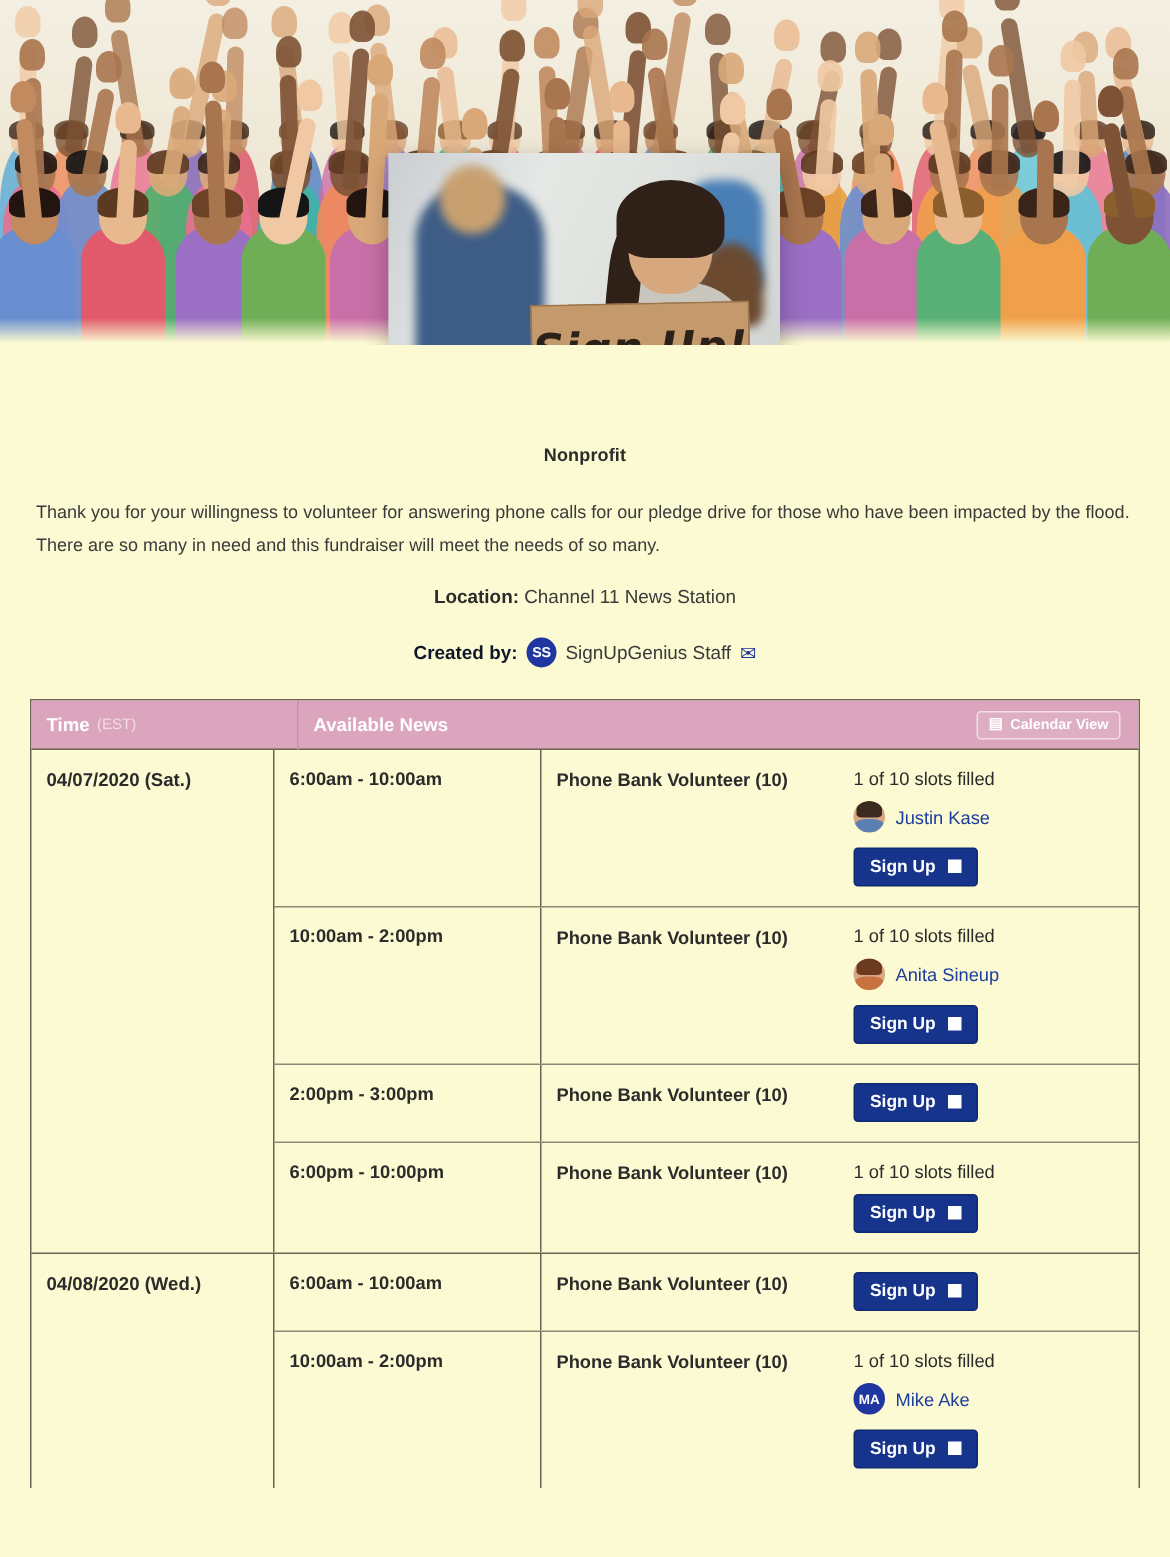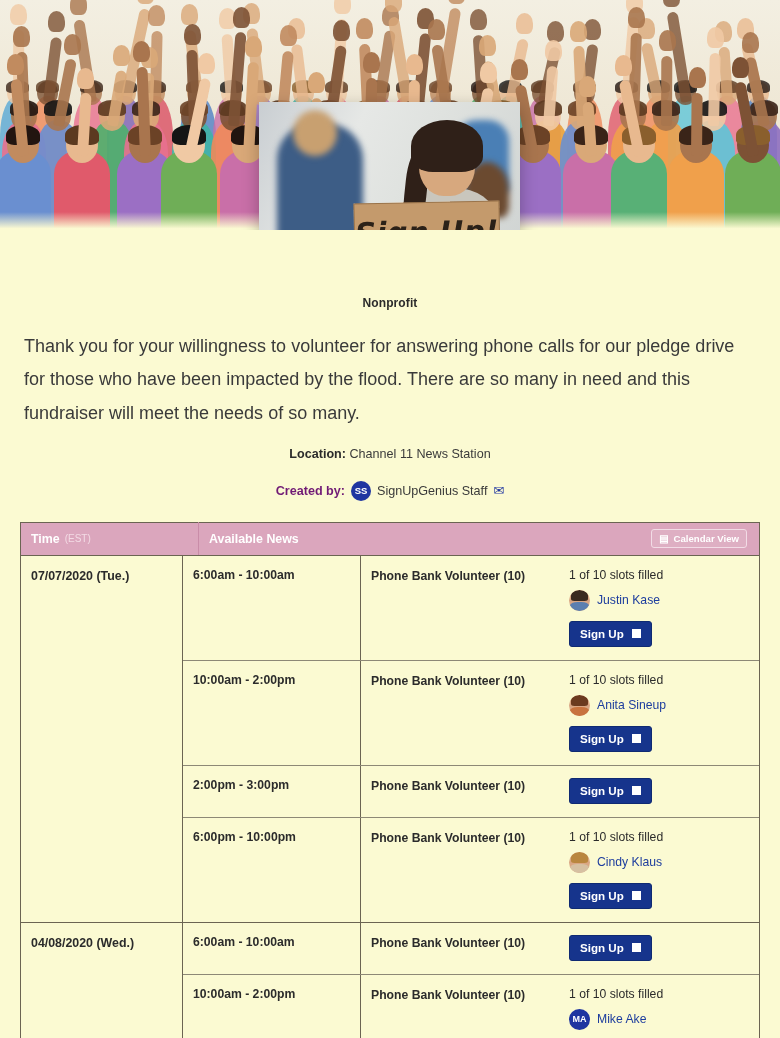--- a/index.html
+++ b/index.html
@@ -122,40 +122,40 @@
   .title {
     text-align: center;
     font-size: 27px;
     font-weight: 700;
     color: #1d3d9e;
     margin-top: 10px;
     letter-spacing: -0.2px;
   }
   .desc {
     margin: 20px 24px 0 24px;
-    font-size: 18px;
+    font-size: 12px;
     line-height: 1.85;
     color: #3a3a3a;
     text-align: left;
   }
   .location {
     text-align:center;
     margin-top: 17px;
     font-size: 12.6px;
     color: #3a3a3a;
   }
   .location b { color:#2b2b2b; }
   .createdby {
     text-align:center;
     margin-top: 20px;
     font-size: 12.6px;
     color:#3a3a3a;
     display:flex; align-items:center; justify-content:center; gap:6px;
   }
-  .createdby b { color:#701a75; }
+  .createdby b { color:#0f172a; }
   .avatar-initials {
     display:inline-flex; align-items:center; justify-content:center;
     width:20px; height:20px; border-radius:50%;
     background:#1f35a0; color:#fff;
     font-size:9.5px; font-weight:700; letter-spacing:-.2px;
   }
   .env-icon { color:#1f35a0; font-size:13px; line-height:1; }
 
   
   .table-wrap {
@@ -612,21 +612,21 @@
       <div class="th col-slot">
         <span>Available News</span>
         <span class="cal-btn">
           <span class="cal-icon">▤</span>
           <span>Calendar View</span>
         </span>
       </div>
     </div>
     <div class="tbody" id="tbody">
         <div class="daygroup">
-          <div class="date-cell">07/07/2020 (Tue.)</div>
+          <div class="date-cell">04/07/2020 (Sat.)</div>
           <div class="slots">
             <div class="slot-row">
               <div class="time-cell">6:00am - 10:00am</div>
               <div class="slot-cell">
                 <div class="slot-name">Phone Bank Volunteer (10)</div>
                 <div class="slot-actions"><div class="filled-text">1 of 10 slots filled</div><div class="signee">
                     <span class="ava photo">
                       <span class="p-hair" style="background: rgb(58, 42, 32);"></span>
                       <span class="p-body" style="background: rgb(91, 127, 176);"></span>
                     </span>
@@ -660,27 +660,21 @@
                 <div class="slot-actions"><span class="signup-btn">
                     <span>Sign Up</span>
                     <span class="sq"></span>
                   </span></div>
               </div>
             </div>
             <div class="slot-row">
               <div class="time-cell">6:00pm - 10:00pm</div>
               <div class="slot-cell">
                 <div class="slot-name">Phone Bank Volunteer (10)</div>
-                <div class="slot-actions"><div class="filled-text">1 of 10 slots filled</div><div class="signee">
-                    <span class="ava photo">
-                      <span class="p-hair" style="background: rgb(185, 134, 63);"></span>
-                      <span class="p-body" style="background: rgb(214, 192, 162);"></span>
-                    </span>
-                    <span class="signee-name">Cindy Klaus</span>
-                  </div><span class="signup-btn">
+                <div class="slot-actions"><div class="filled-text">1 of 10 slots filled</div><span class="signup-btn">
                     <span>Sign Up</span>
                     <span class="sq"></span>
                   </span></div>
               </div>
             </div>
           </div>
         </div>
         <div class="daygroup">
           <div class="date-cell">04/08/2020 (Wed.)</div>
           <div class="slots">

